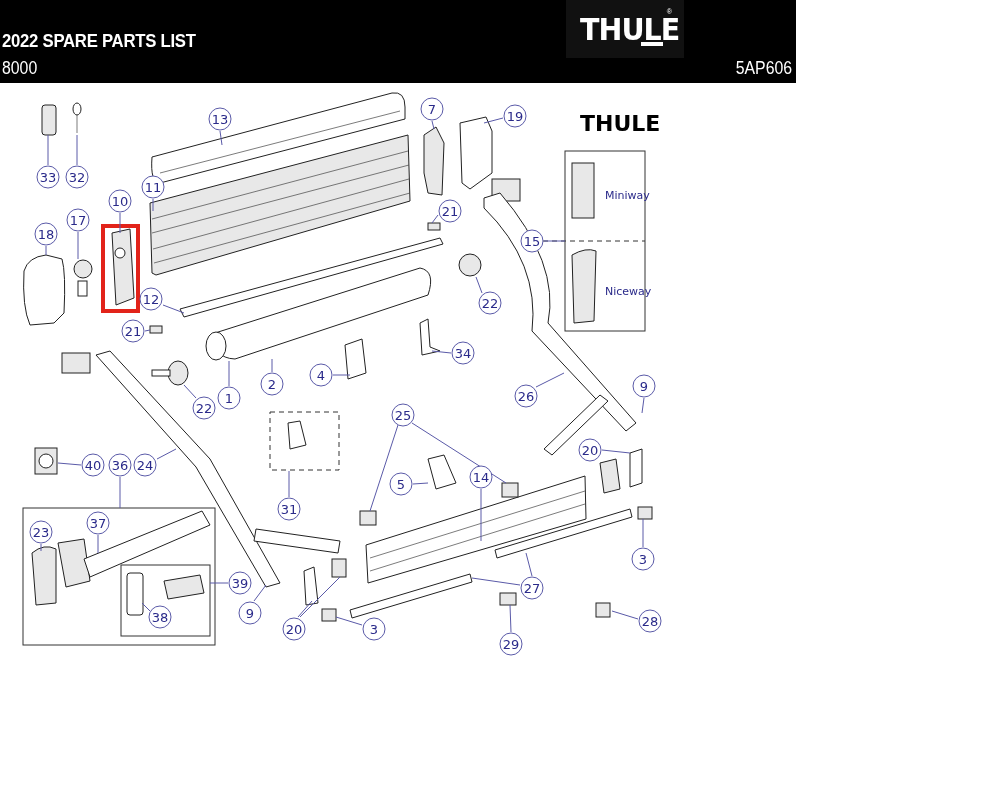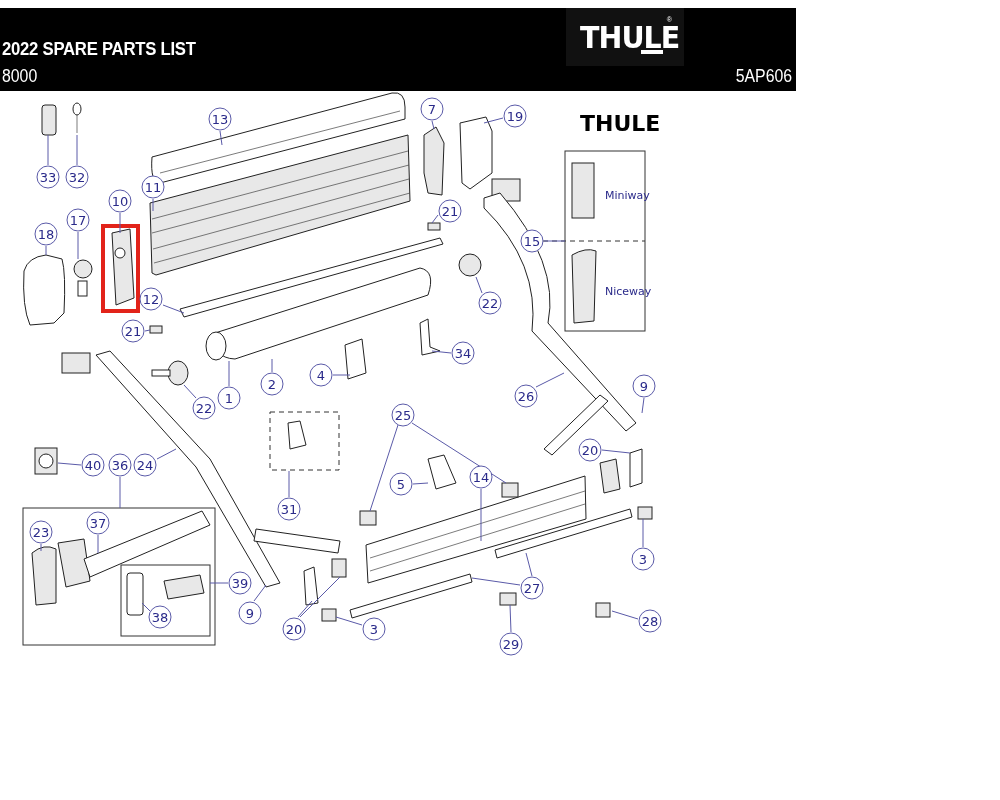--- a/index.html
+++ b/index.html
@@ -1,18 +1,18 @@
 <!DOCTYPE html>
 <html><head>
 <meta charset="utf-8">
 <style>
   html, body { margin: 0; padding: 0; background: #ffffff; }
   body { width: 1000px; height: 800px; position: relative; overflow: hidden; font-family: "Liberation Sans", sans-serif; }
   .sheet { position: absolute; left: 0; top: 0; width: 688px; height: 660px; }
-  .header { position: absolute; left: 0; top: 8px; width: 796px; height: 83px; background: #000000; color: #ffffff; }
+  .header { position: absolute; left: 0; top: 0; width: 796px; height: 83px; background: #000000; color: #ffffff; }
   .header .title { position: absolute; left: 2px; top: 30px; font-size: 19px; font-weight: bold; letter-spacing: -0.3px; transform: scaleX(0.88); transform-origin: left; white-space: nowrap; }
   .header .model { position: absolute; left: 2px; top: 58px; font-size: 18px; transform: scaleX(0.88); transform-origin: left; }
   .header .code { position: absolute; right: 4px; top: 58px; font-size: 18px; transform: scaleX(0.88); transform-origin: right; }
   .logo-box { position: absolute; left: 566px; top: 0; width: 118px; height: 58px; background: #111111; }
   .logo-box .logo { position: absolute; left: 14px; top: 12px; font-size: 30px; font-weight: bold; font-family: "DejaVu Sans", sans-serif; color: #ffffff; letter-spacing: -1px; transform: scaleX(0.95); transform-origin: left; }
   .logo-box .reg { position: absolute; right: 12px; top: 8px; font-size: 7px; color: #ffffff; }
   .logo-box .sweden { position: absolute; left: 75px; top: 42px; width: 22px; height: 4px; background: #ffffff; }
   svg.diagram { position: absolute; left: 0; top: 83px; }
   .callout-circle { fill: #ffffff; stroke: #5a5aa8; stroke-width: 1; }
   .callout-text { fill: #2a2a8a; font-family: "DejaVu Sans", sans-serif; font-size: 13px; text-anchor: middle; dominant-baseline: central; }

